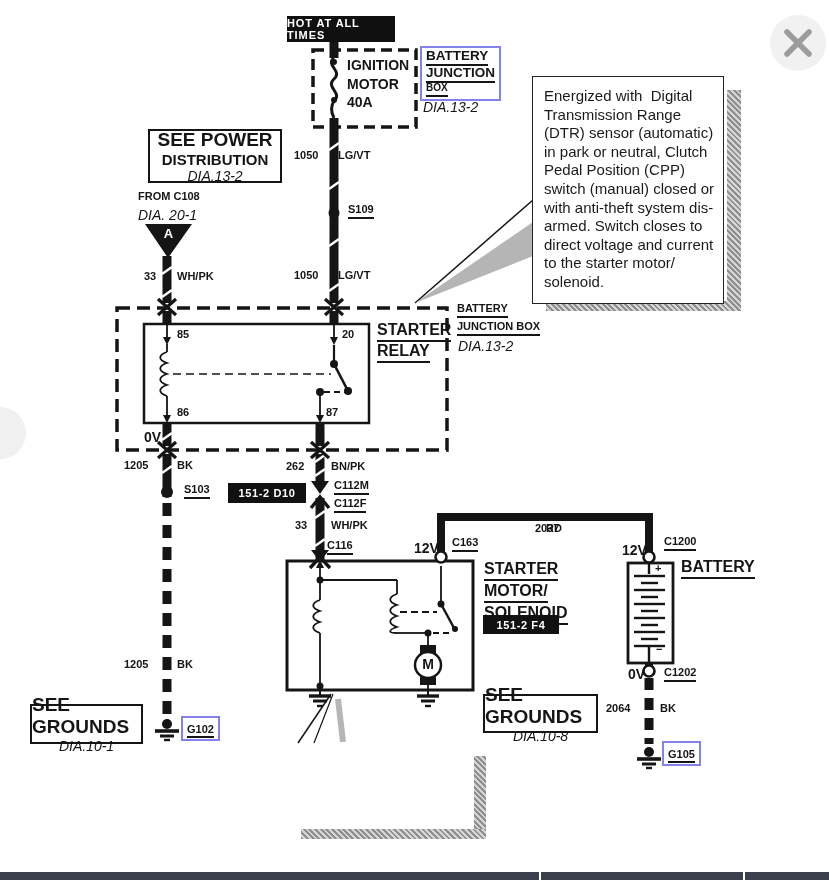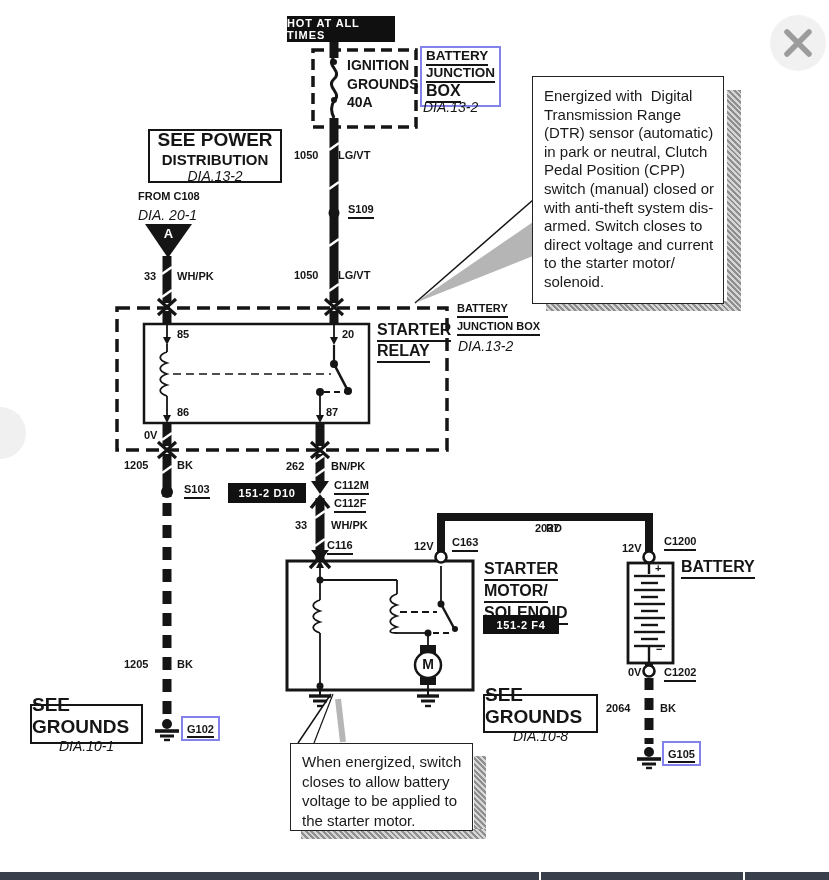--- a/index.html
+++ b/index.html
@@ -7,21 +7,21 @@
     --blue:#8282ea;
     --bar:#3a404b;
   }
   html,body{margin:0;padding:0;background:#fff;}
   .canvas{position:relative;width:829px;height:880px;background:#ffffff;overflow:hidden;
           font-family:"Liberation Sans",sans-serif;}
   svg{display:block;}
   .diagram-svg{position:absolute;left:0;top:0;}
   .lbl{position:absolute;font-weight:bold;font-size:11px;color:var(--ink);
        white-space:nowrap;line-height:1.05;}
-  .sm{font-size:11px;}
+  .sm{font-size:14px;}
   .big{font-size:16px;}
   .u{border-bottom:2px solid var(--ink);padding-bottom:1px;}
   .it{font-style:italic;font-weight:normal;font-size:14px;}
   .white{color:#fff;}
   .hotbox{position:absolute;left:287px;top:16px;width:108px;height:26px;background:#101010;
           display:flex;align-items:center;justify-content:center;}
   .hotbox span{color:#fff;font-size:11px;font-weight:bold;letter-spacing:.9px;}
   .refbox{position:absolute;border:2.5px solid var(--ink);background:#fff;
           display:flex;flex-direction:column;align-items:center;justify-content:center;}
   .refbox .l1{font-weight:bold;font-size:19px;color:var(--ink);}
@@ -225,27 +225,27 @@
         <path d="M338 699 L343 742" stroke="#8f8f8f" stroke-width="6" opacity="0.65"></path>
       </g>
     </g>
   </svg>
 
   <div class="hotbox">
     <span>HOT AT ALL TIMES</span>
   </div>
 
   <div class="lbl" style="left:347px;top:58px;font-size:14px">IGNITION</div>
-  <div class="lbl" style="left:347px;top:77px;font-size:14px">GROUNDS</div>
+  <div class="lbl" style="left:347px;top:77px;font-size:14px">MOTOR</div>
   <div class="lbl" style="left:347px;top:95px;font-size:14px">40A</div>
 
   <div class="linkbox" style="left:420px;top:46px;">
     <div class="lbl u" style="position:static;display:table;font-size:13.5px">BATTERY</div>
     <div class="lbl u" style="position:static;display:table;font-size:13.5px">JUNCTION</div>
-    <div class="lbl u" style="position:static;display:table;font-size:16px">BOX</div>
+    <div class="lbl u" style="position:static;display:table;font-size:10px">BOX</div>
   </div>
   <div class="lbl it" style="left:423px;top:100px">DIA.13-2</div>
 
   <div class="note-shadow" style="left:727px;top:90px;width:14px;height:221px"></div>
   <div class="note-shadow" style="left:546px;top:301px;width:195px;height:10px"></div>
   <div class="note" style="left:532px;top:76px;width:179px;height:216px;padding:10px 0 0 11px">Energized with  Digital
 Transmission Range
 (DTR) sensor (automatic)
 in park or neutral, Clutch
 Pedal Position (CPP)
@@ -336,24 +336,20 @@
   <div class="refbox" style="left:30px;top:704px;width:109px;height:36px">
     <div class="l1">SEE GROUNDS</div>
     <div class="dia">DIA.10-1</div>
   </div>
   <div class="linkbox" style="left:181px;top:716px">
     <span class="lbl u" style="position:static">G102</span>
   </div>
 
   <div class="note-shadow" style="left:474px;top:756px;width:12px;height:83px"></div>
   <div class="note-shadow" style="left:301px;top:829px;width:185px;height:10px"></div>
-  <div class="note" style="left:290px;top:743px;width:170px;height:78px;padding:8px 0 0 11px;line-height:19.5px">When energized, switch
-closes to allow battery
-voltage to be applied to
-the starter motor.</div>
 
   <div class="edge-circle"></div>
 
   <div class="close-btn">
     <svg width="30" height="30" viewBox="0 0 30 30">
       <path d="M4 4 L26 26 M26 4 L4 26" stroke="#9c9c9c" stroke-width="5.5" stroke-linecap="round" fill="none"></path>
     </svg>
   </div>
 
   <div class="bottom-bar">

